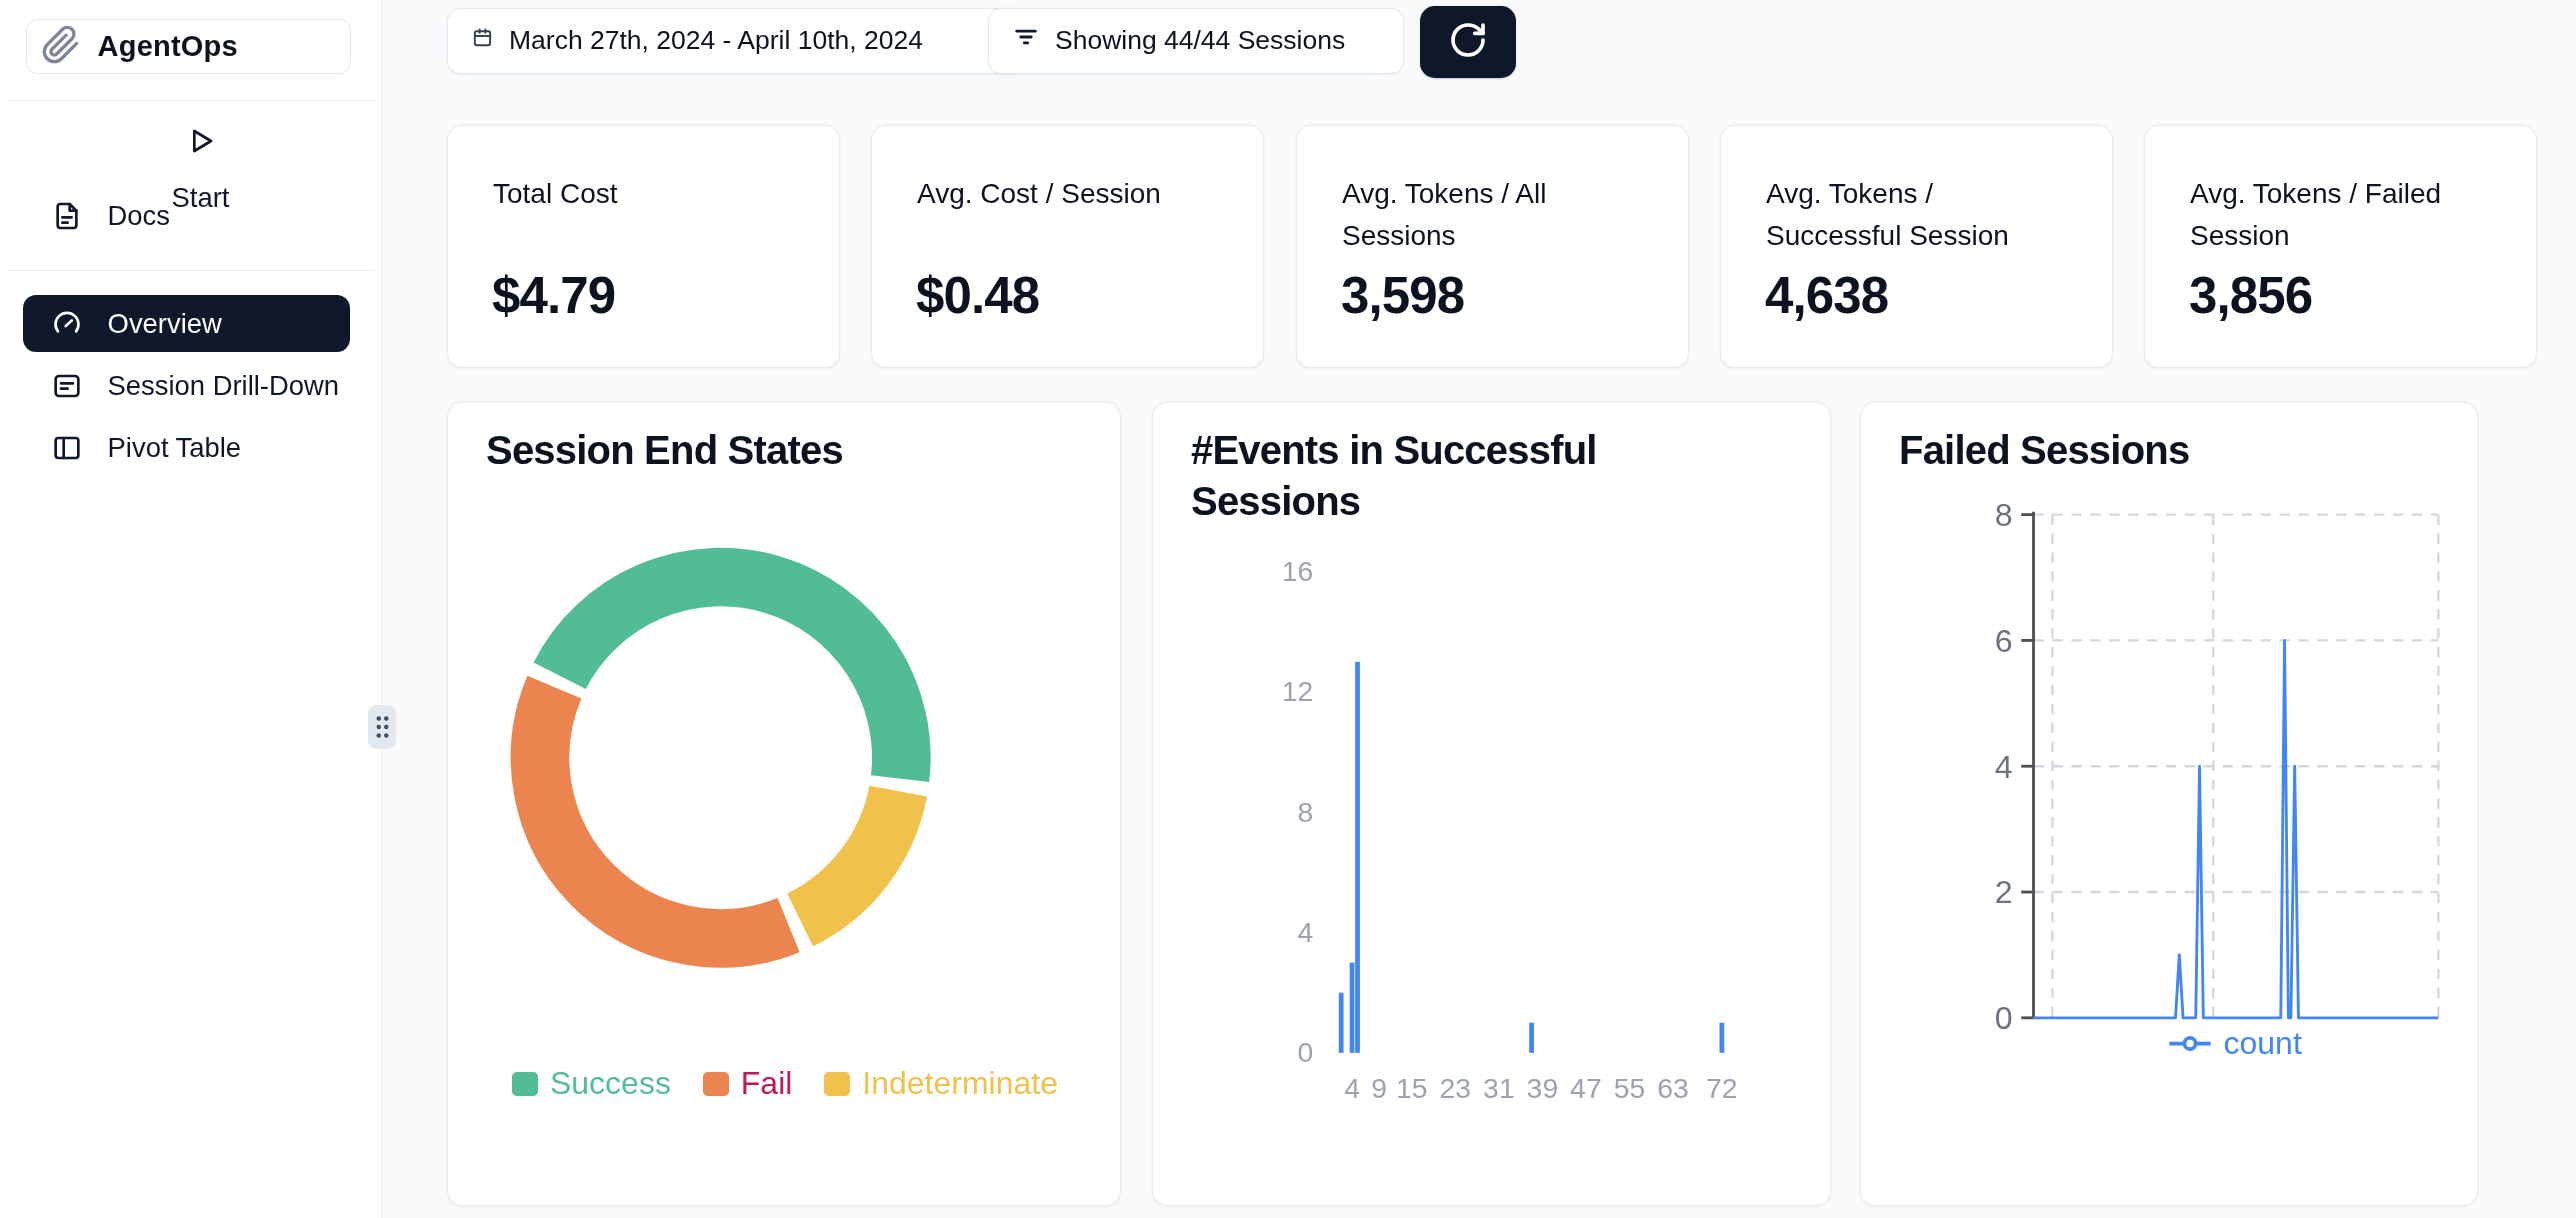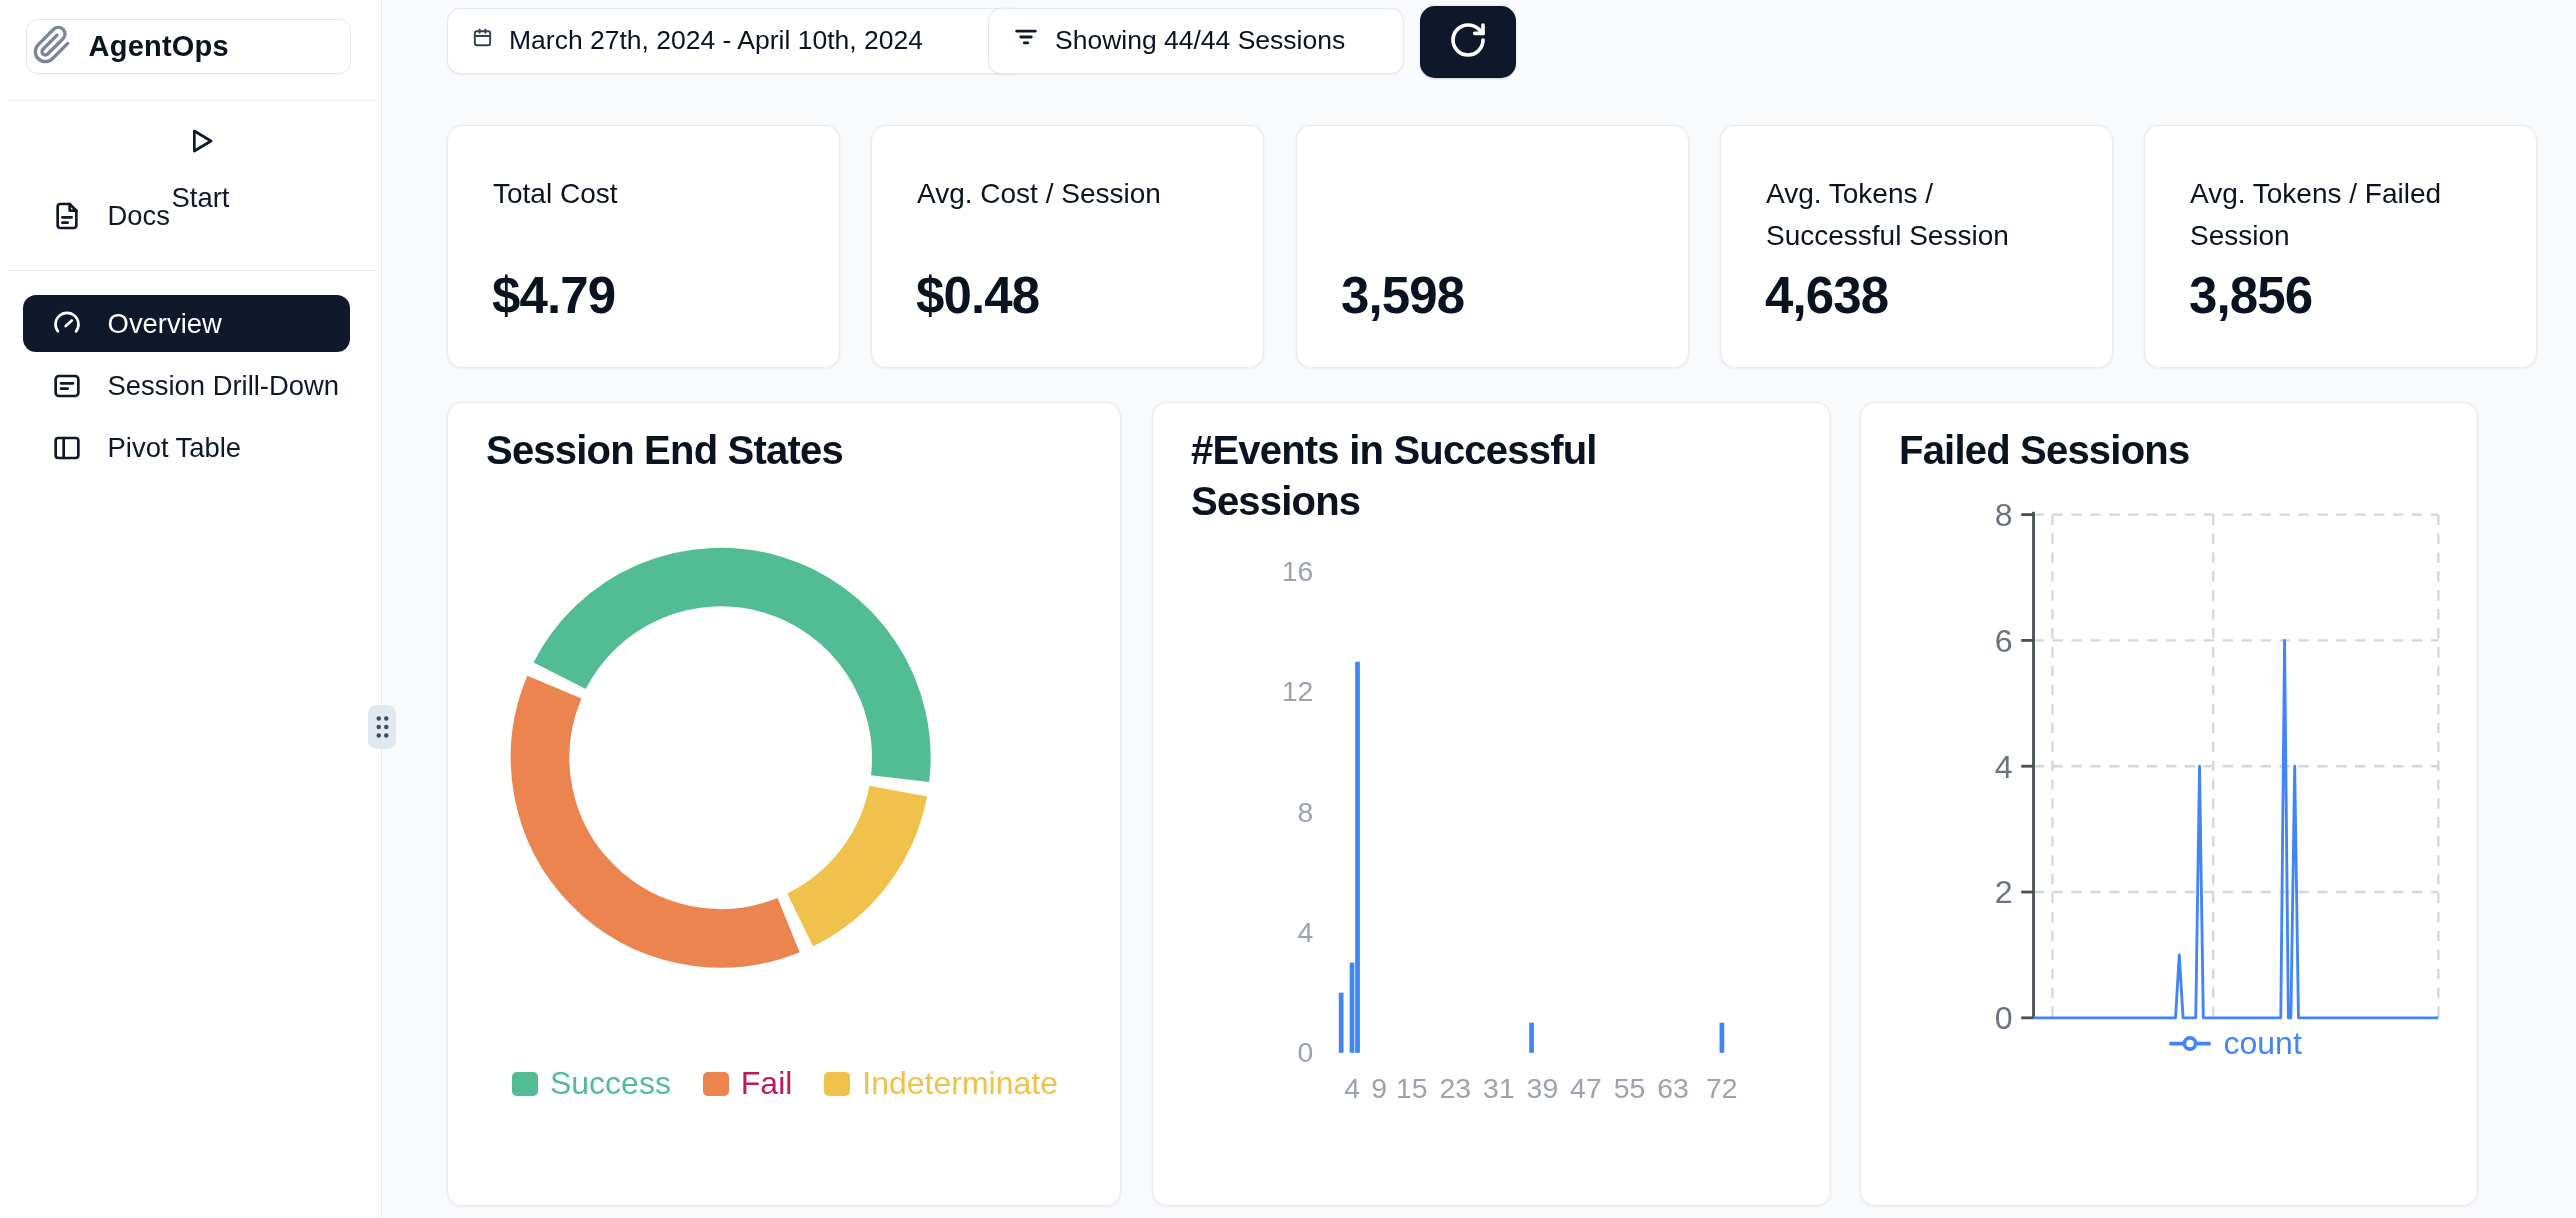--- a/index.html
+++ b/index.html
@@ -6,21 +6,21 @@
   body{
     width:2576px;height:1219px;position:relative;overflow:hidden;
     background:#f8fafc;color:#0f172a;
     font-family:"Liberation Sans", sans-serif;
     -webkit-font-smoothing:antialiased;
   }
   .abs{position:absolute;}
   
   .sidebar{left:0;top:0;width:382px;height:1219px;background:#ffffff;border-right:1.9px solid #e7ebf0;box-sizing:border-box;}
   .logo-box{left:25.6px;top:19px;width:325px;height:55px;border:1.9px solid #e2e8f0;border-radius:11.4px;
-    display:flex;align-items:center;gap:17px;padding-left:5px;box-sizing:border-box;background:#fff;}
+    display:flex;align-items:center;gap:17px;padding-left:14px;box-sizing:border-box;background:#fff;}
   .logo-text{font-size:29px;font-weight:700;letter-spacing:0.2px;color:#0b1220;}
   .side-divider{left:7.6px;width:367px;border-top:1.9px solid #e9edf2;height:0;}
   .nav-item{left:23px;width:327px;height:57px;border-radius:13.2px;display:flex;align-items:center;gap:24.6px;
     padding-left:28px;box-sizing:border-box;font-size:27.4px;font-weight:500;color:#0f172a;cursor:pointer;}
   .nav-item.active{background:#10182b;color:#ffffff;}
   .nav-item svg{flex:0 0 auto;}
   
   .grip{left:368px;top:705px;width:28px;height:44px;background:#e2e8f0;border-radius:8.5px;
     display:flex;align-items:center;justify-content:center;cursor:col-resize;}
   
@@ -141,20 +141,21 @@
 <div id="stats">
     <div class="abs card stat-card" style="left: 447px;">
       <div class="stat-label">Total Cost</div>
       <div class="stat-value">$4.79</div>
     </div>
     <div class="abs card stat-card" style="left: 871px;">
       <div class="stat-label">Avg. Cost / Session</div>
       <div class="stat-value">$0.48</div>
     </div>
     <div class="abs card stat-card" style="left: 1296px;">
+      <div class="stat-label">Avg. Tokens / All Sessions</div>
       <div class="stat-value">3,598</div>
     </div>
     <div class="abs card stat-card" style="left: 1720px;">
       <div class="stat-label">Avg. Tokens / Successful Session</div>
       <div class="stat-value">4,638</div>
     </div>
     <div class="abs card stat-card" style="left: 2144px;">
       <div class="stat-label">Avg. Tokens / Failed Session</div>
       <div class="stat-value">3,856</div>
     </div>

